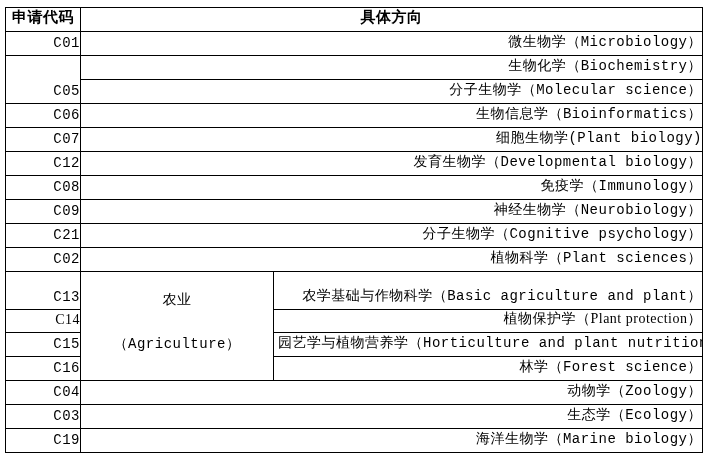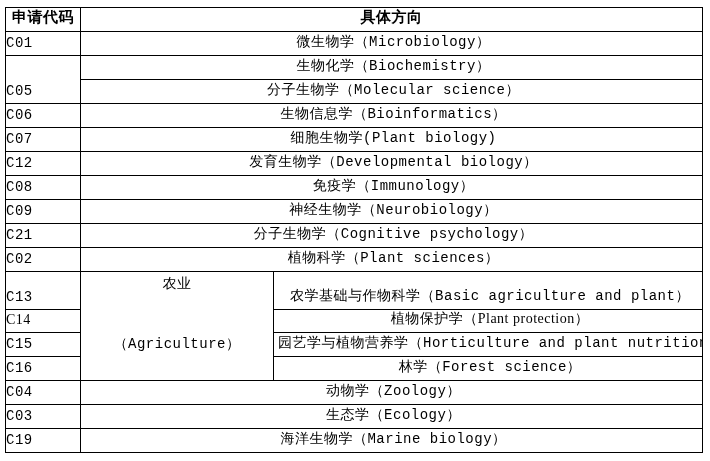--- a/index.html
+++ b/index.html
@@ -34,41 +34,41 @@
     overflow: hidden;
     padding: 0;
   }
   .codes-table th {
     font-size: 15px;
     font-weight: bold;
     text-align: center;
     padding-bottom: 4px;
   }
   td.code {
-    text-align: left;
+    text-align: right;
     padding-bottom: 4px;
   }
   td.dir {
-    text-align: center;
+    text-align: right;
     padding: 0 0 4px 4px;
   }
   tr.h-std { height: 24px; }
   tr.h-agri1 { height: 38px; }
   tr.h-agri2 { height: 23px; font-family: Liberation Serif, serif; }
 
   td.agri-label {
     text-align: center;
     vertical-align: bottom;
     padding-bottom: 24px;
   }
   td.agri-label div {
     line-height: 24px;
   }
   td.agri-label .cn {
-    margin-bottom: 36px;
+    margin-bottom: 20px;
   }
 </style>
 </head>
 <body>
 
 <div class="sheet">
   <table class="codes-table">
     <colgroup>
       <col class="col-code">
       <col class="col-group">

